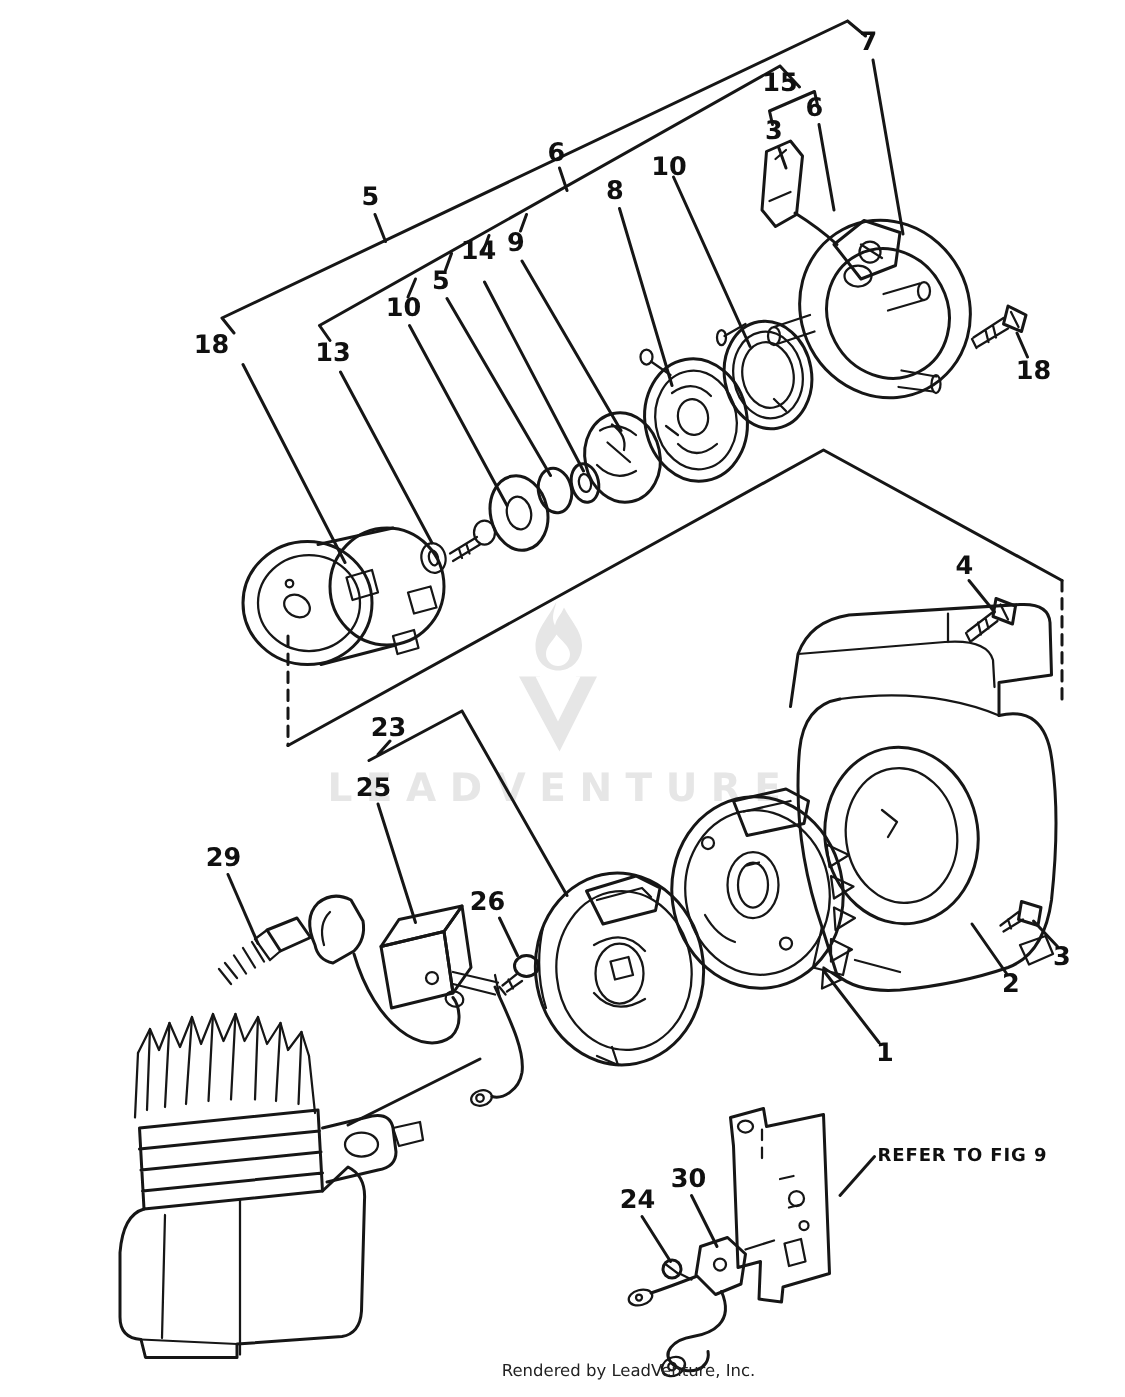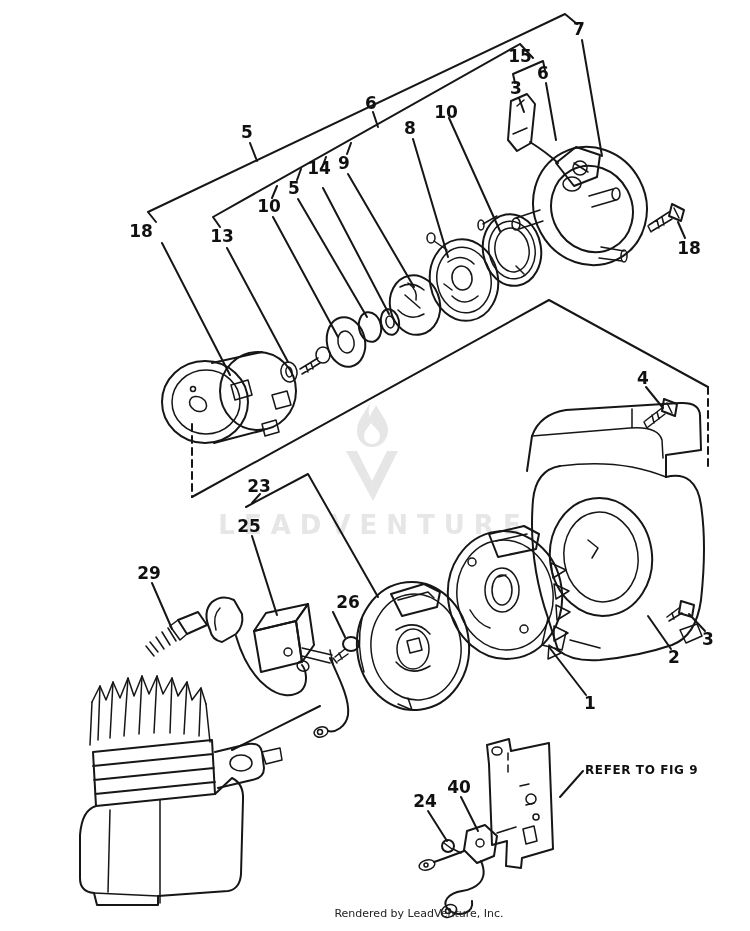--- a/index.html
+++ b/index.html
@@ -260,24 +260,24 @@
 <span class="callout" style="left:446px;top:112px">10</span>
 <span class="callout" style="left:269px;top:206px">10</span>
 <span class="callout" style="left:294px;top:188px">5</span>
 <span class="callout" style="left:222px;top:236px">13</span>
 <span class="callout" style="left:319px;top:168px">14</span>
 <span class="callout" style="left:520px;top:56px">15</span>
 <span class="callout" style="left:543px;top:73px">6</span>
 <span class="callout" style="left:516px;top:88px">3</span>
 <span class="callout" style="left:141px;top:231px">18</span>
 <span class="callout" style="left:689px;top:248px">18</span>
-<span class="callout" style="left:459px;top:787px">40</span>
+<span class="callout" style="left:459px;top:787px">30</span>
 <span class="callout" style="left:425px;top:801px">24</span>
 <span class="callout" style="left:149px;top:573px">29</span>
 <span class="callout" style="left:259px;top:486px">23</span>
 <span class="callout" style="left:249px;top:526px">25</span>
-<span class="callout" style="left:348px;top:602px">26</span>
+<span class="callout" style="left:325px;top:602px">26</span>
 
 <span class="note" style="left:585px;top:763px">REFER TO FIG 9</span>
 
 <div class="footer">Rendered by LeadVenture, Inc.</div>
 
 </div>
 
 </body></html>

